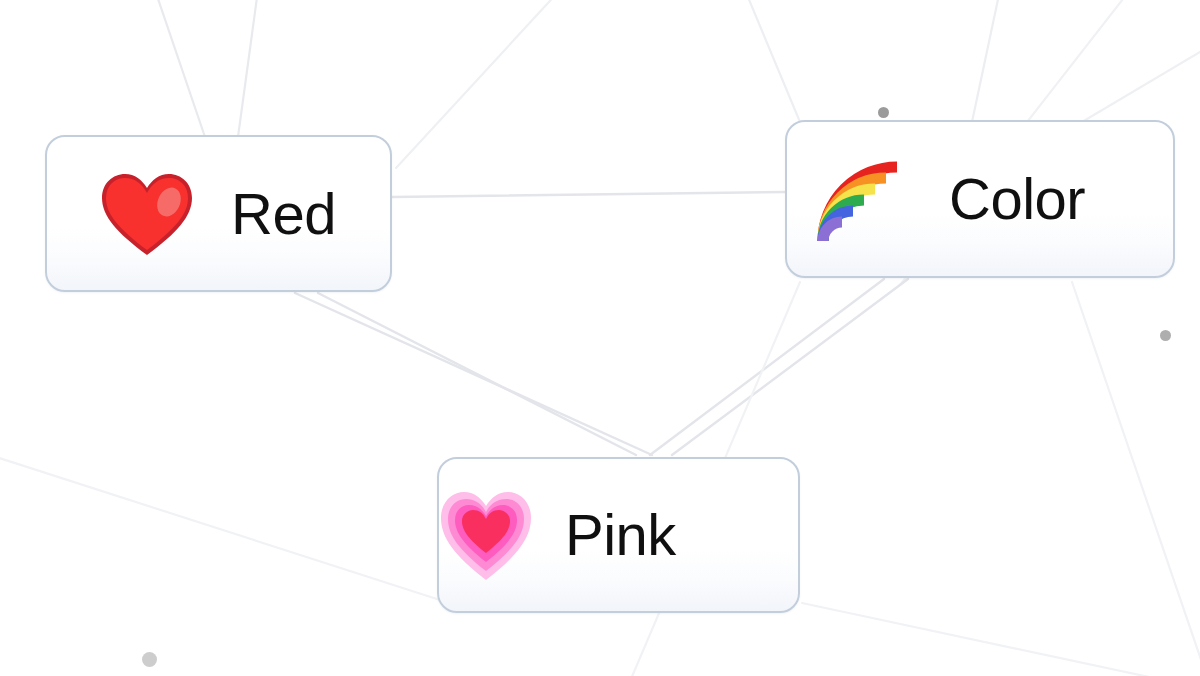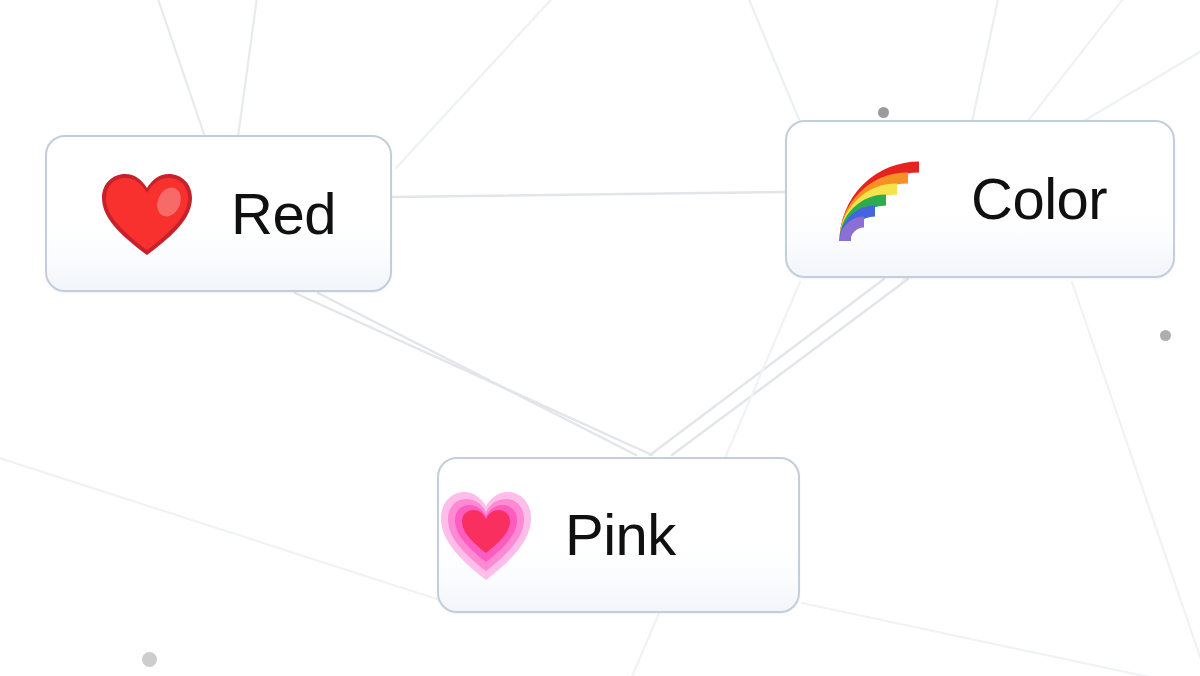--- a/index.html
+++ b/index.html
@@ -70,21 +70,21 @@
   #node-red {
     left: 45px;  top: 135px;
     width: 347px; height: 157px;
     padding-left: 52px;
   }
   #node-red .node-label { margin-left: 36px; }
 
   #node-color {
     left: 785px; top: 120px;
     width: 390px; height: 158px;
-    padding-left: 50px;
+    padding-left: 28px;
   }
   #node-color .node-label { margin-left: 34px; }
 
   #node-pink {
     left: 437px; top: 457px;
     width: 363px; height: 156px;
   }
   #node-pink .node-label { margin-left: 32px; }
 
   

